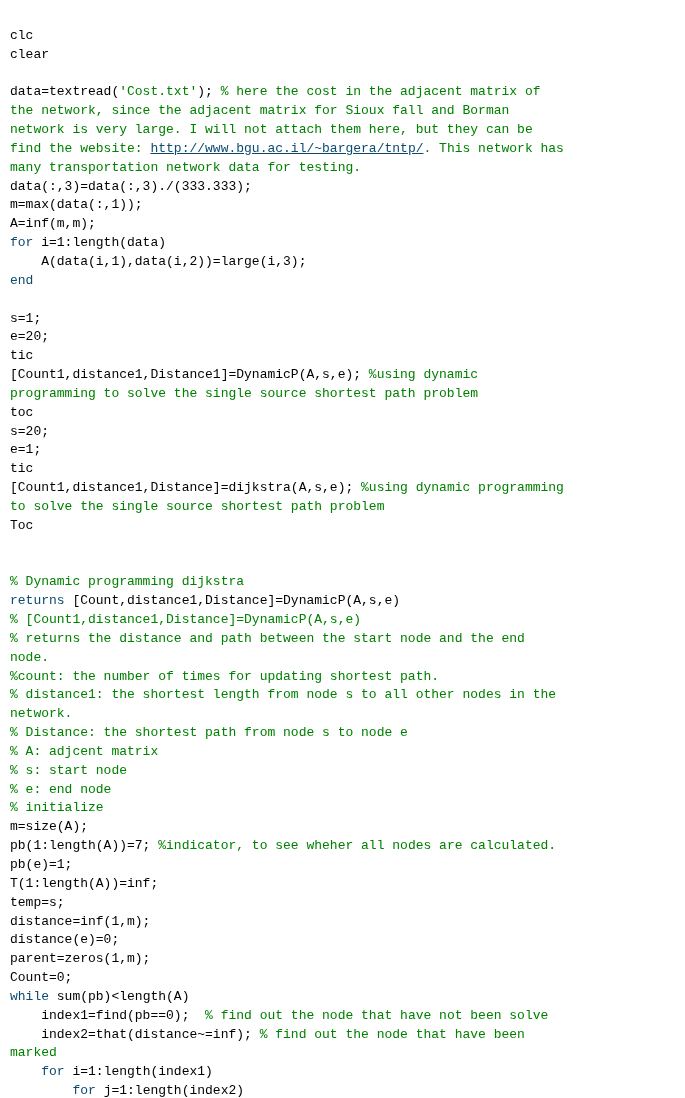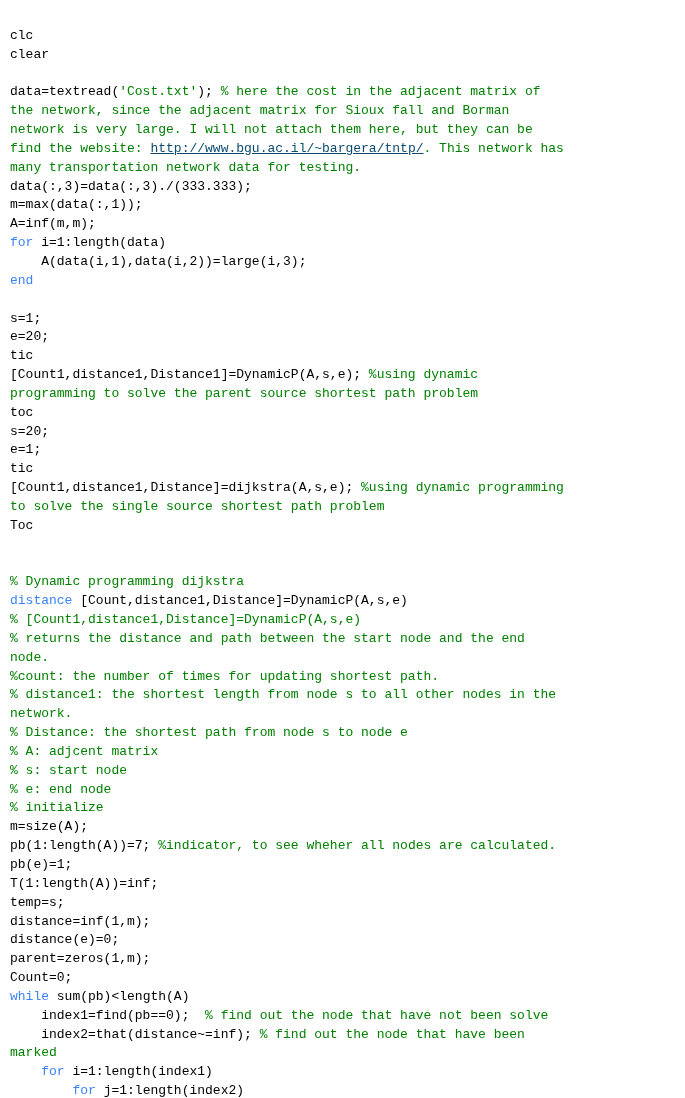--- a/index.html
+++ b/index.html
@@ -17,21 +17,21 @@
       min-height: 1098px;
       overflow-x: hidden;
     }
     .code-container {
       padding: 8px 10px;
       white-space: pre;
       overflow-x: hidden;
     }
     .black { color: #000000; }
     .green { color: #008000; }
-    .blue  { color: #3b82f6; }
+    .blue  { color: #0c4a6e; }
     .link  { color: #0c4a6e; text-decoration: underline; }
   </style>
 </head>
 <body>
 
 <div class="code-container">
 <span class="black">clc
 clear
 
 data=textread(</span><span class="green">'Cost.txt'</span><span class="black">); </span><span class="green">% here the cost in the adjacent matrix of
@@ -43,32 +43,32 @@
 m=max(data(:,1));
 A=inf(m,m);
 </span><span class="blue">for</span><span class="black"> i=1:length(data)
     A(data(i,1),data(i,2))=large(i,3);
 </span><span class="blue">end</span>
 <span class="black">
 s=1;
 e=20;
 tic
 [Count1,distance1,Distance1]=DynamicP(A,s,e); </span><span class="green">%using dynamic
-programming to solve the parent source shortest path problem</span>
+programming to solve the single source shortest path problem</span>
 <span class="black">toc
 s=20;
 e=1;
 tic
 [Count1,distance1,Distance]=dijkstra(A,s,e); </span><span class="green">%using dynamic programming
 to solve the single source shortest path problem</span>
 <span class="black">Toc
 
 
 </span><span class="green">% Dynamic programming dijkstra</span>
-<span class="blue">distance</span><span class="black"> [Count,distance1,Distance]=DynamicP(A,s,e)
+<span class="blue">returns</span><span class="black"> [Count,distance1,Distance]=DynamicP(A,s,e)
 </span><span class="green">% [Count1,distance1,Distance]=DynamicP(A,s,e)
 % returns the distance and path between the start node and the end
 node.
 %count: the number of times for updating shortest path.
 % distance1: the shortest length from node s to all other nodes in the
 network.
 % Distance: the shortest path from node s to node e
 % A: adjcent matrix
 % s: start node
 % e: end node

